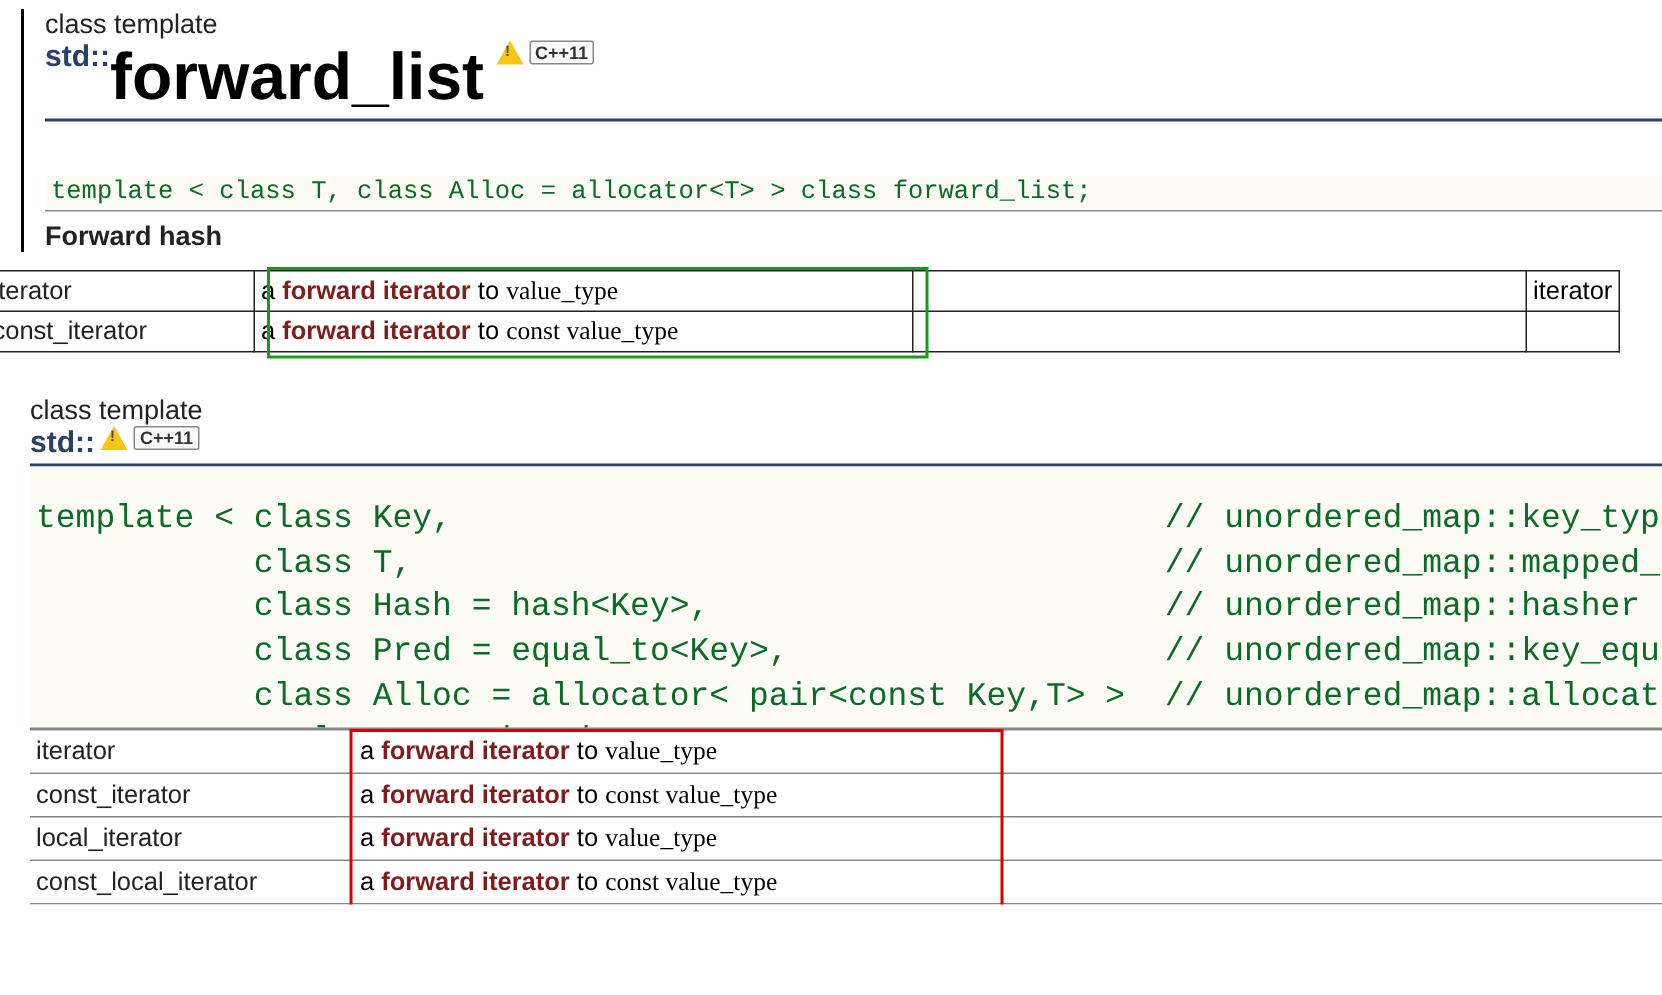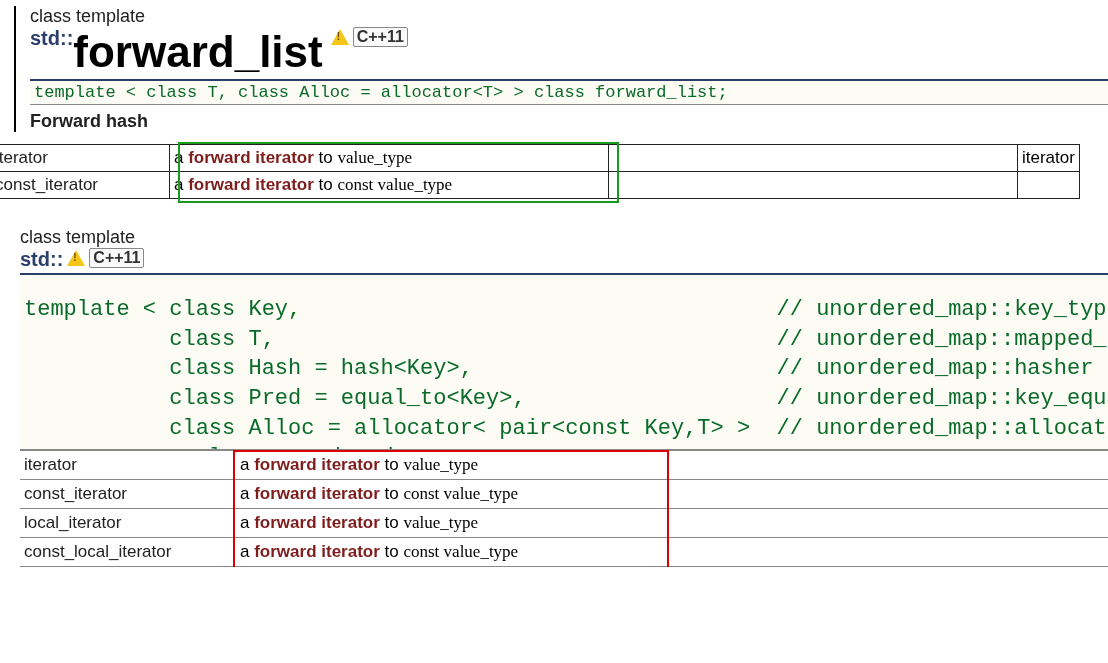--- a/index.html
+++ b/index.html
@@ -59,35 +59,36 @@
     position: absolute;
     left: -3px;
     top: 2px;
     font-size: 10px;
     font-weight: bold;
     color: #6a4a00;
   }
   .tagbox {
     border: 1px solid #888;
     border-radius: 2px;
-    font-size: 16px;
+    font-size: 12px;
     padding: 0 3px;
     background: #fafafa;
     color: #333;
     font-weight: bold;
   }
   .proto {
     font-family: "Courier New", monospace;
     color: #0a6a2a;
     background: #fcfcf4;
     padding: 2px 4px;
     font-size: 17px;
     border-bottom: 1px solid #888;
     white-space: pre;
     overflow: hidden;
+    margin-top: 36px;
   }
   .proto-block {
     font-family: "Courier New", monospace;
     color: #0a6a2a;
     background: #fcfcf4;
     padding: 20px 4px;
     font-size: 22px;
     white-space: pre;
     line-height: 1.35;
     overflow: hidden;

